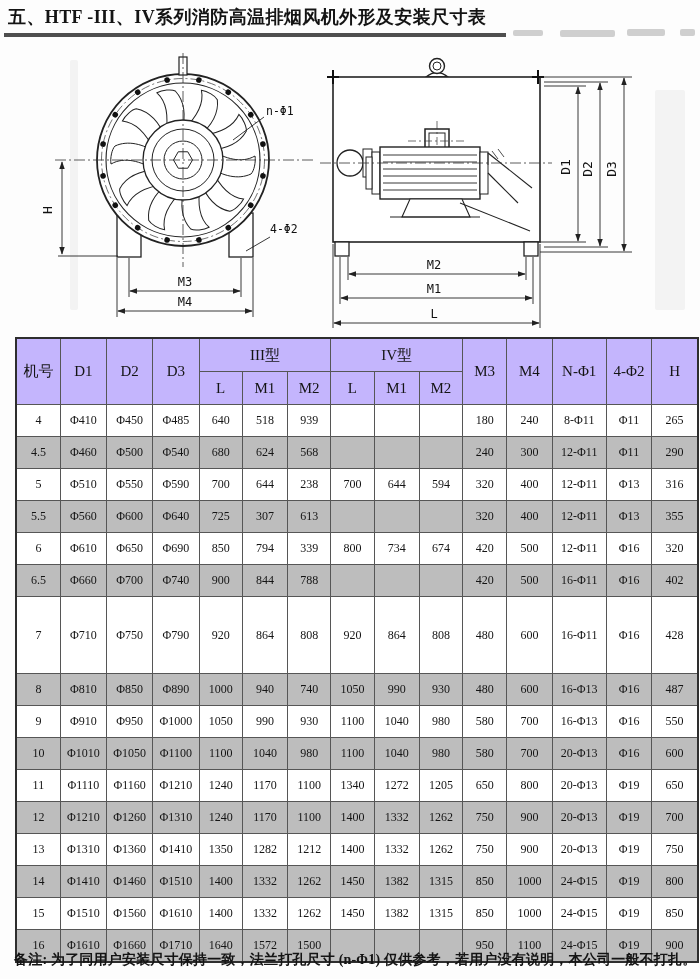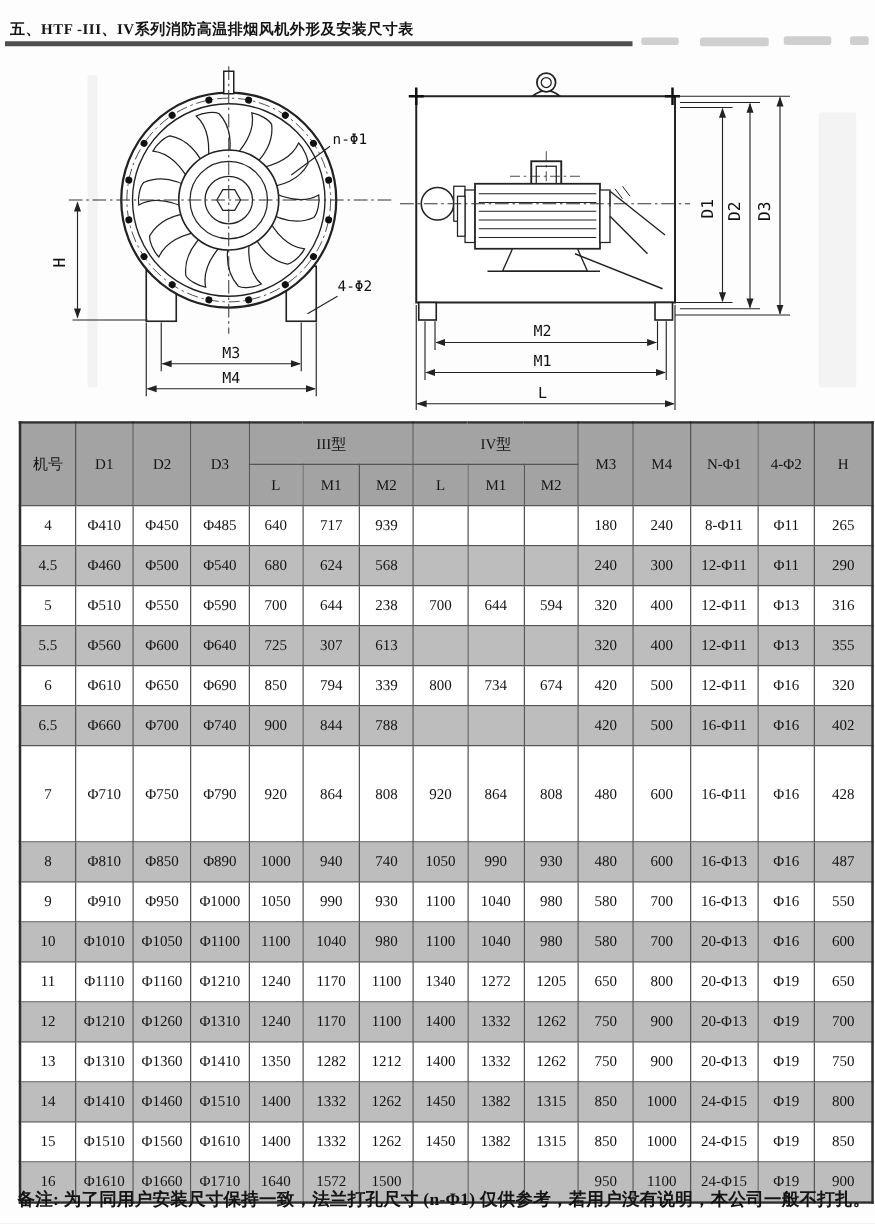--- a/index.html
+++ b/index.html
@@ -1,28 +1,28 @@
 <!DOCTYPE html>
 <html><head>
 <meta charset="utf-8">
 <style>
   html,body{margin:0;padding:0;background:#e8e8e8;}
   .page{position:relative;width:700px;height:979px;margin:0 auto;background:#fdfdfd;overflow:hidden;
         font-family:"Liberation Serif","DejaVu Serif",serif;color:#141414;}
-  .title{position:absolute;left:8px;top:15px;font-size:12px;font-weight:700;letter-spacing:.4px;white-space:nowrap;}
+  .title{position:absolute;left:8px;top:5px;font-size:18px;font-weight:700;letter-spacing:.4px;white-space:nowrap;}
   .title-rule{position:absolute;left:4px;top:33px;width:502px;height:4px;background:#4f4f4f;}
   .sm{position:absolute;background:#a9a9a9;opacity:.55;border-radius:2px;}
   .sm.f{opacity:.12;}
   svg{position:absolute;}
   svg text{font-family:"DejaVu Sans Mono","Liberation Mono",monospace;fill:#111;}
   .dim-table{position:absolute;left:15px;top:337px;width:684px;border-collapse:collapse;table-layout:fixed;
              text-align:center;background:#fff;border:2px solid #2e2e2e;font-size:12px;}
   .dim-table th,.dim-table td{border:1px solid #565656;padding:0 1px;height:31px;overflow:hidden;
              font-weight:400;white-space:nowrap;}
-  .dim-table thead th{background:#a3a3a3;font-size:12px;height:32px;}
+  .dim-table thead th{background:#c4b5fd;font-size:15px;height:32px;}
   .dim-table tr.shade td{background:#bdbdbd;}
   .dim-table tr.tall td{height:76px;}
   .note{position:absolute;left:14px;top:951px;width:686px;font-size:14px;font-weight:700;letter-spacing:.2px;white-space:nowrap;}
 </style>
 </head>
 <body>
 
 <div class="page">
 
   <div class="title">五、HTF -III、IV系列消防高温排烟风机外形及安装尺寸表</div>
@@ -244,21 +244,21 @@
         <th>M2</th>
       </tr>
     </thead>
     <tbody id="table-body">
         <tr>
       <td>4</td>
           <td>Φ410</td>
           <td>Φ450</td>
       <td>Φ485</td>
           <td>640</td>
-          <td>717</td>
+          <td>518</td>
       <td>939</td>
           <td></td>
           <td></td>
       <td></td>
           <td>180</td>
           <td>240</td>
       <td>8-Φ11</td>
           <td>Φ11</td>
           <td>265</td>
     </tr>

